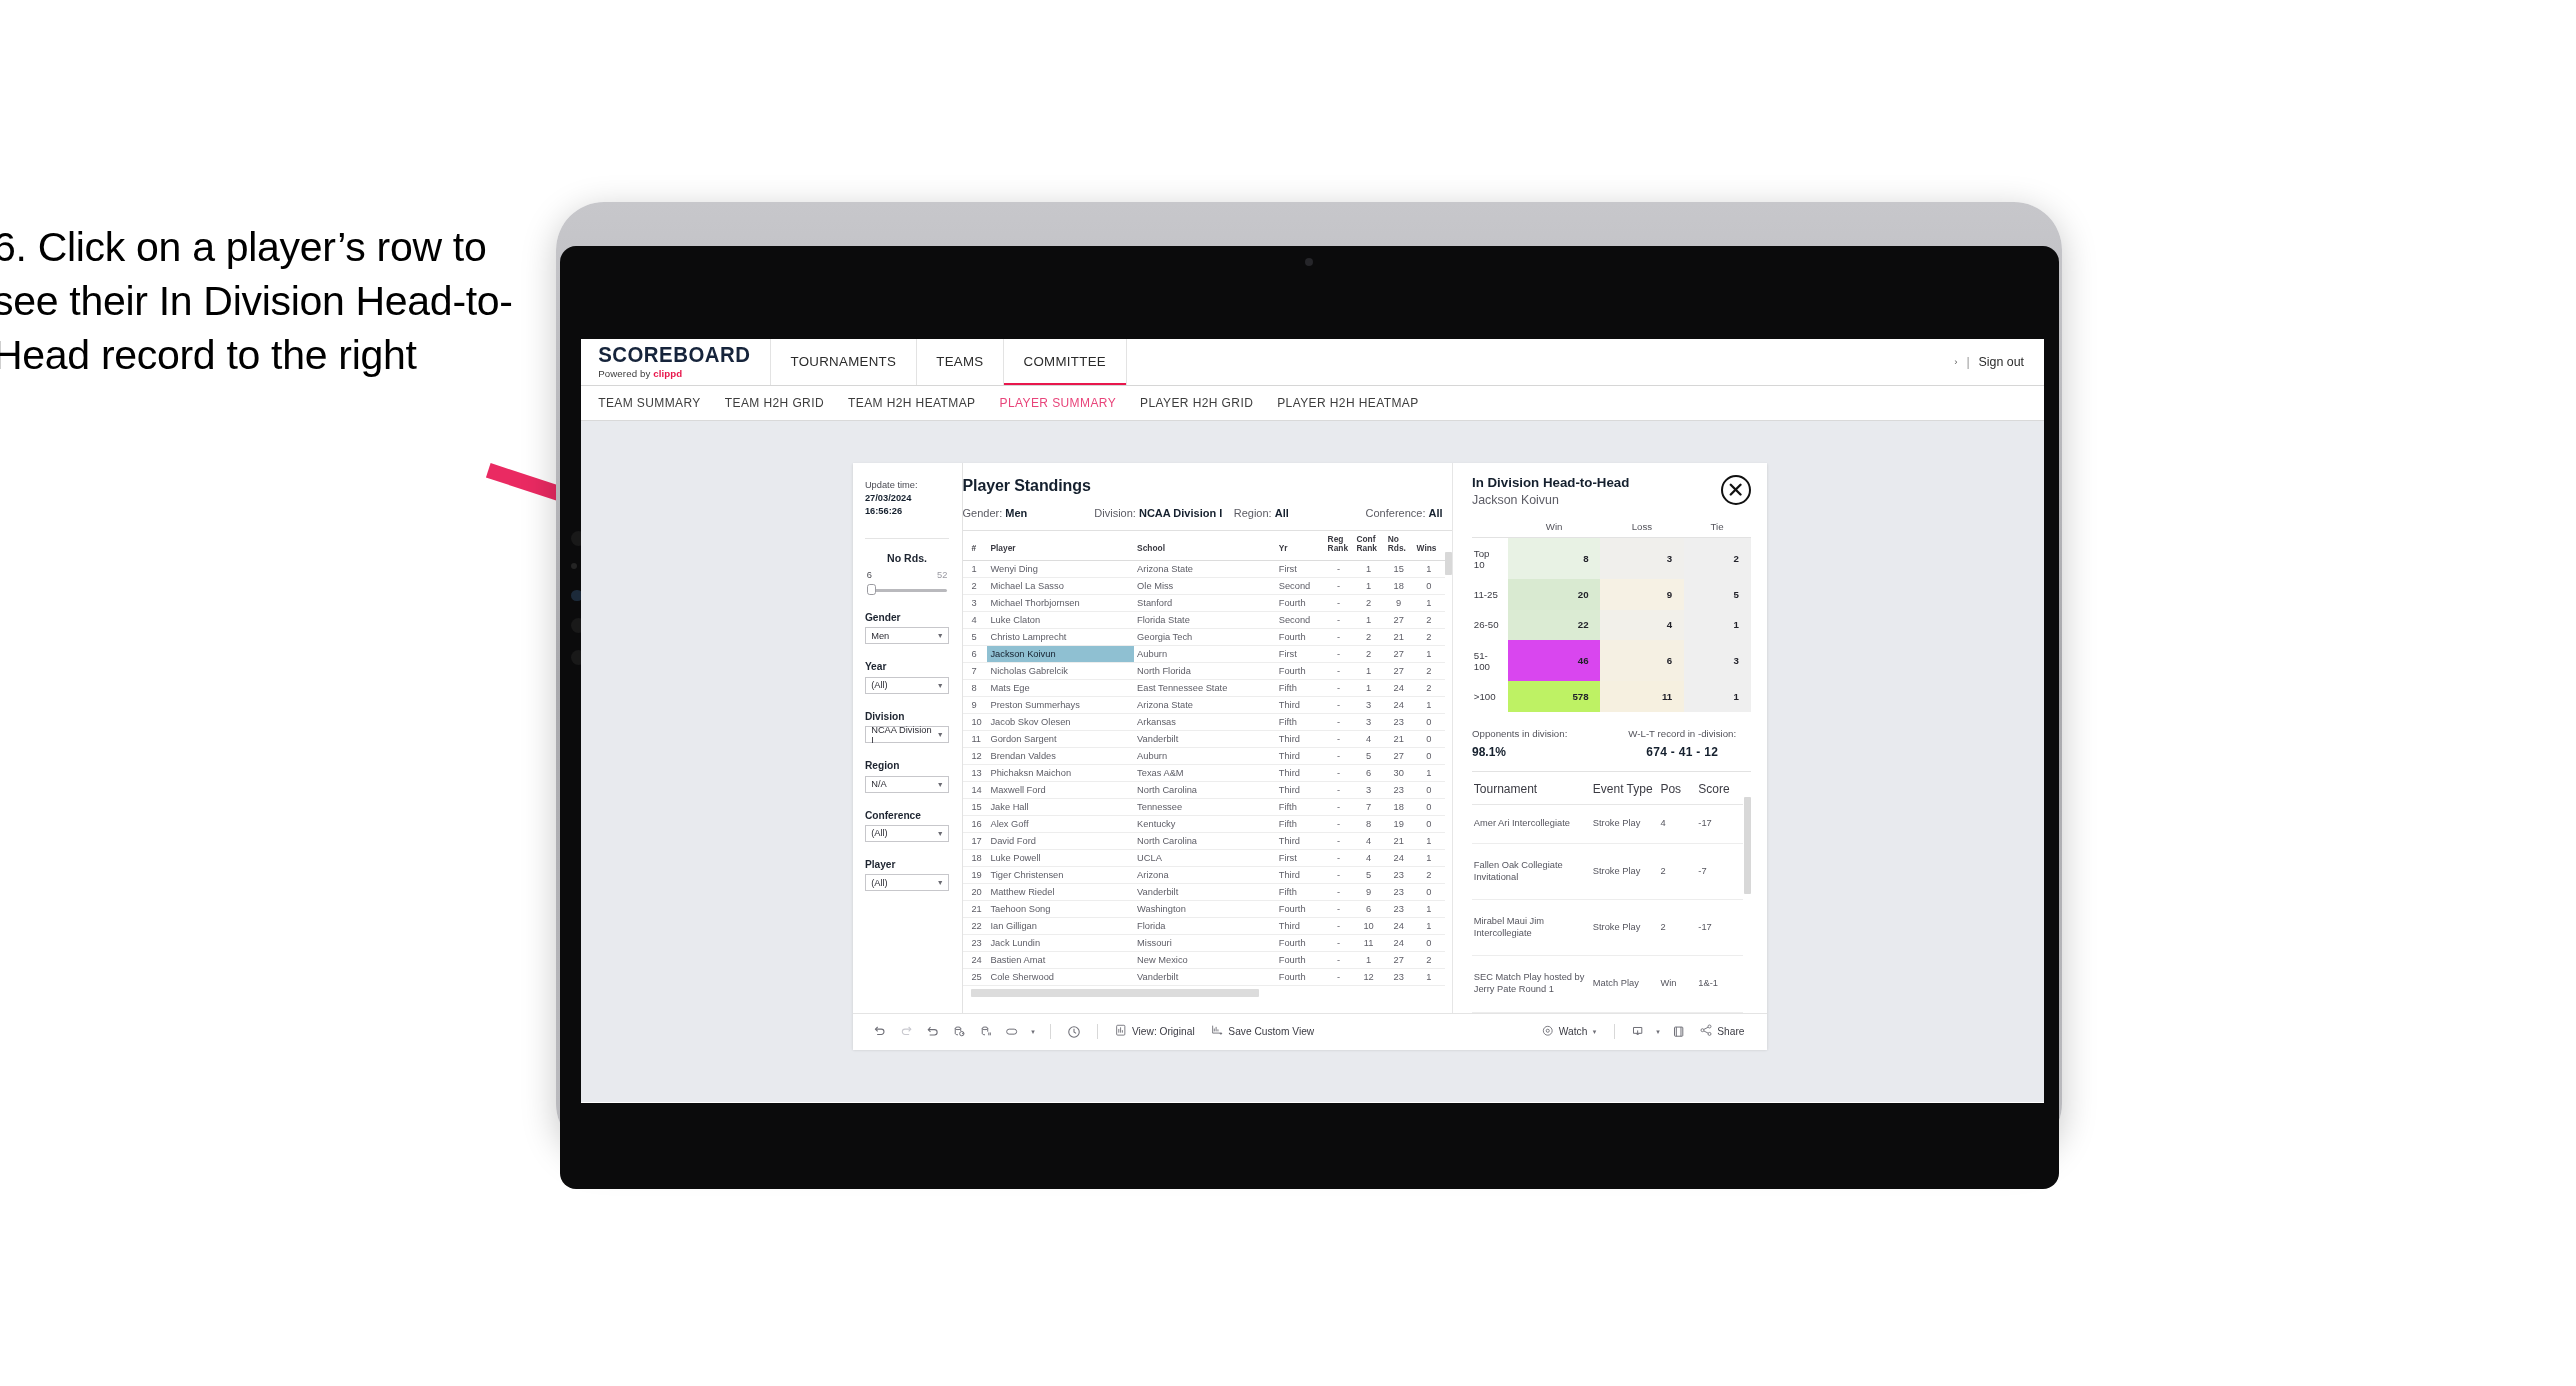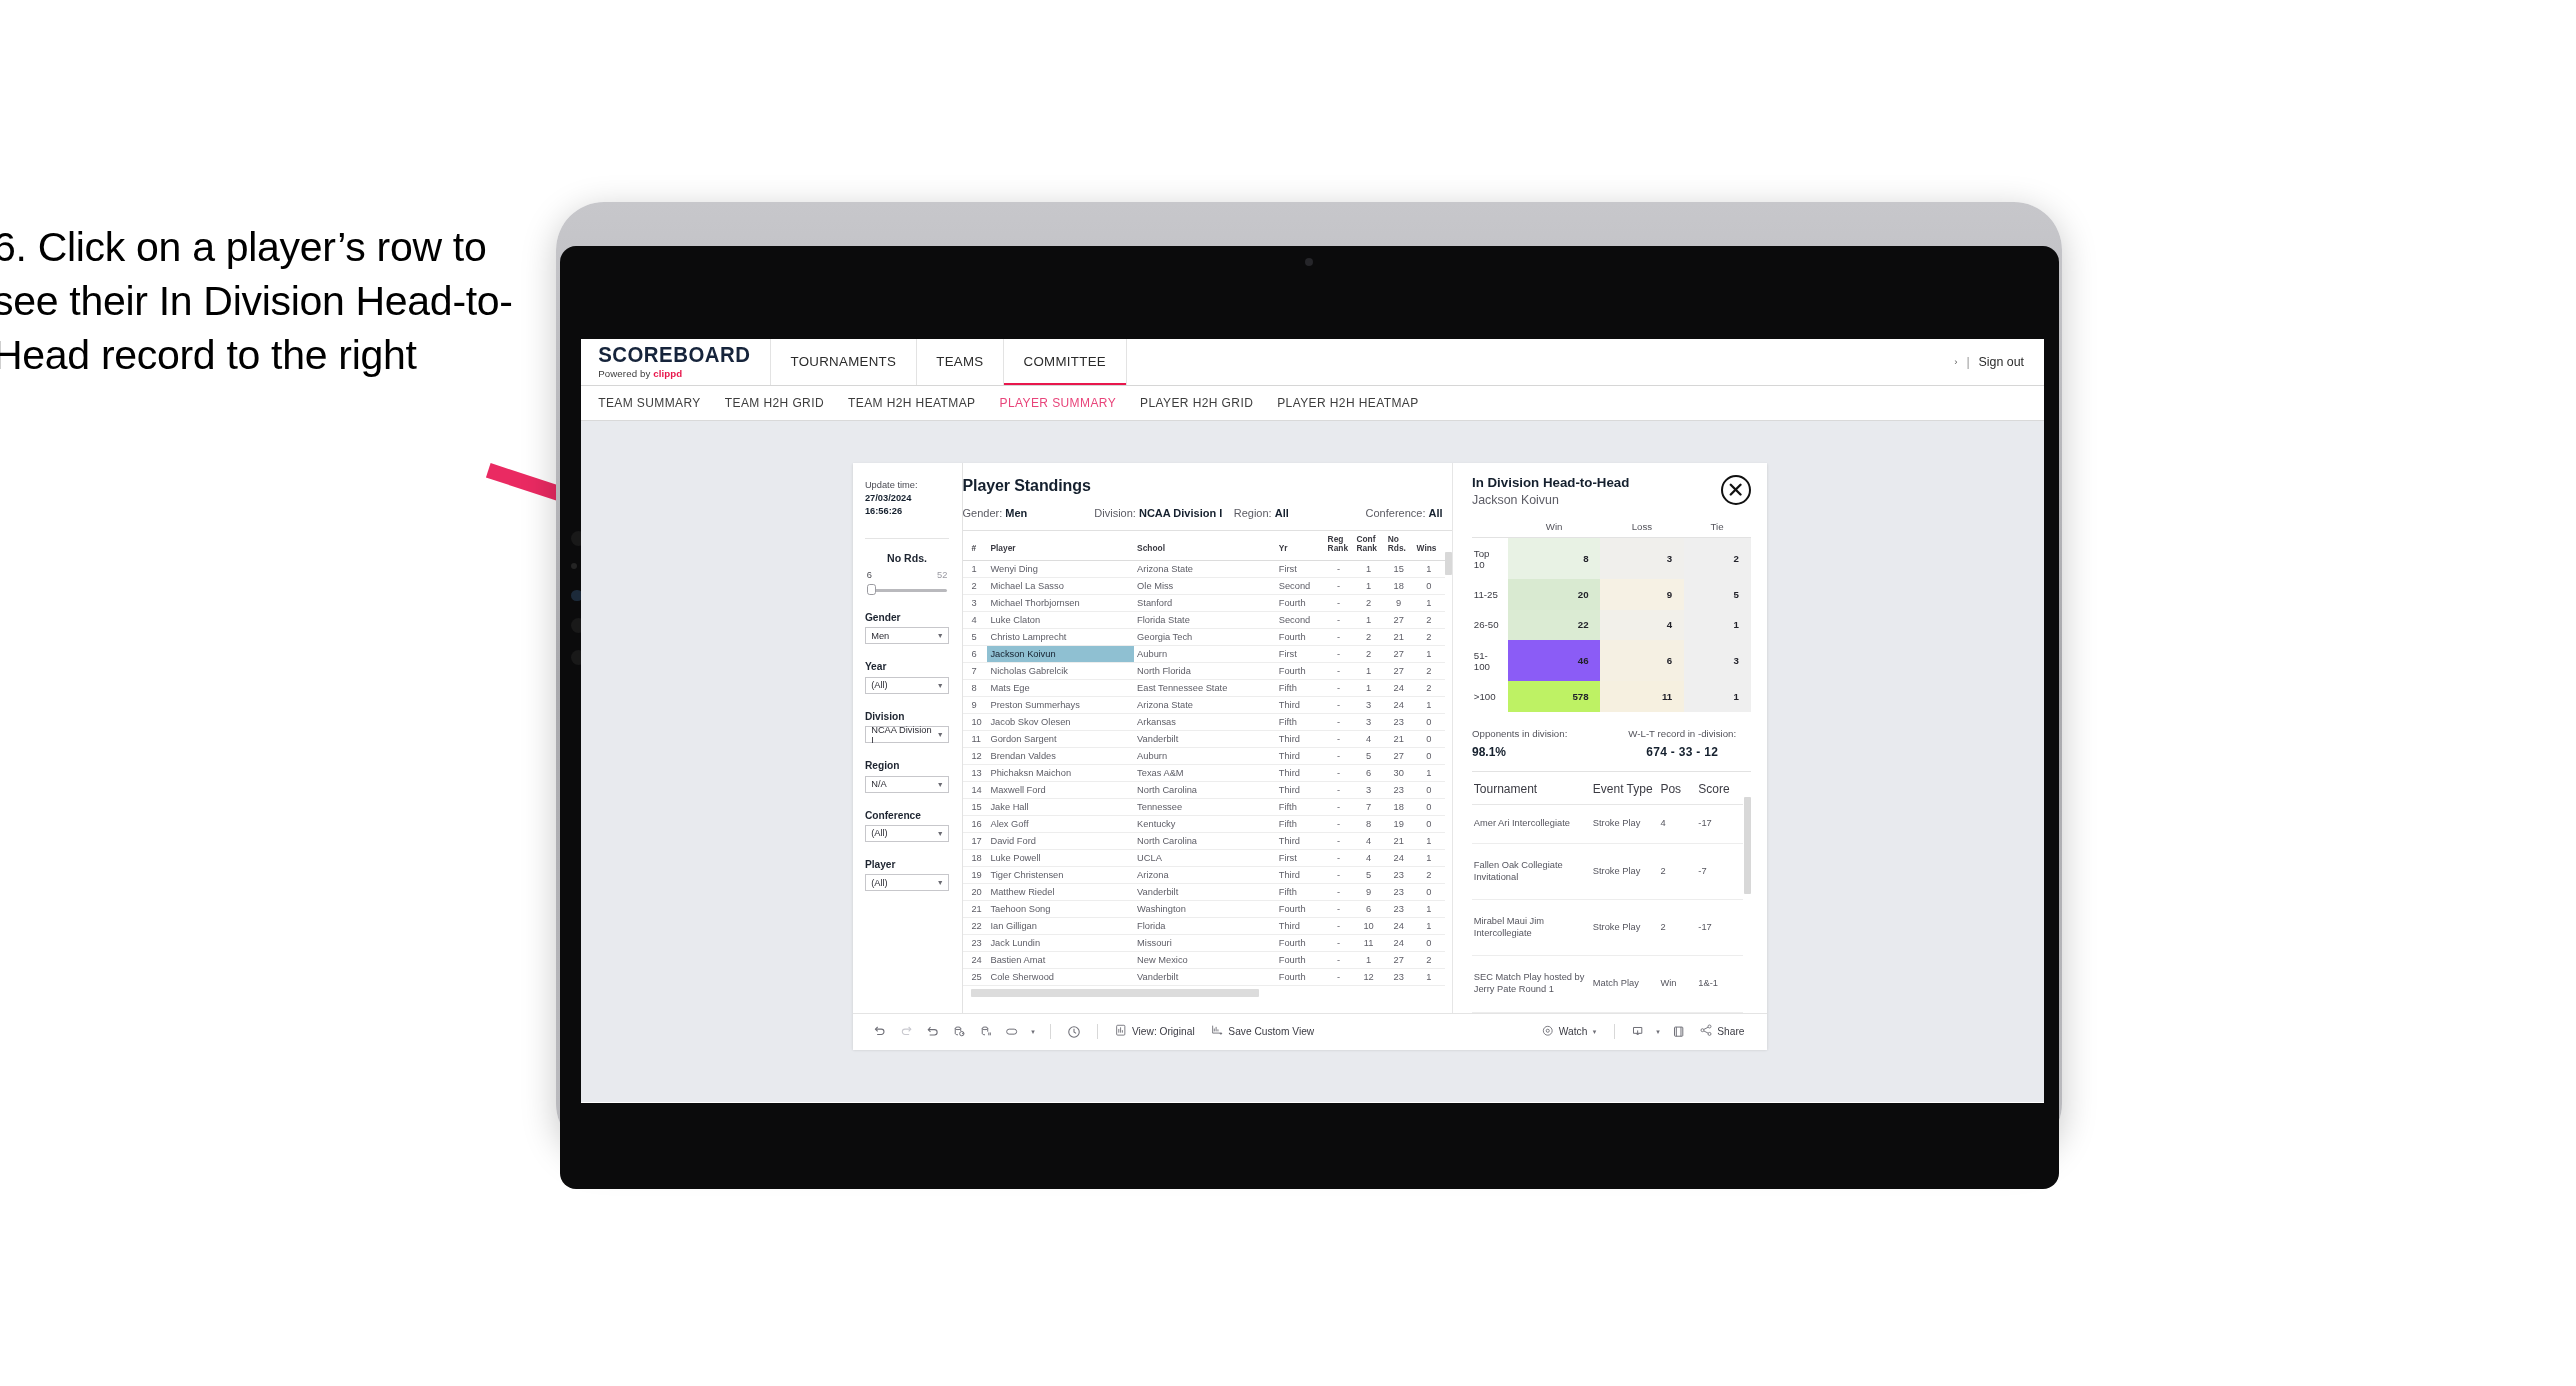--- a/index.html
+++ b/index.html
@@ -673,41 +673,41 @@
                         <td style="background: rgb(239, 239, 239);">5</td>
                       </tr>
                       <tr>
                         <td class="rowlbl">26-50</td>
                         <td style="background: rgb(219, 235, 211);">22</td>
                         <td style="background: rgb(242, 240, 234);">4</td>
                         <td style="background: rgb(239, 239, 239);">1</td>
                       </tr>
                       <tr>
                         <td class="rowlbl">51-100</td>
-                        <td style="background: #8b5cf6;">46</td>
+                        <td style="background: #d946ef;">46</td>
                         <td style="background: rgb(245, 240, 227);">6</td>
                         <td style="background: rgb(239, 239, 239);">3</td>
                       </tr>
                       <tr>
                         <td class="rowlbl">&gt;100</td>
                         <td style="background: #bef264;">578</td>
                         <td style="background: rgb(246, 240, 224);">11</td>
                         <td style="background: rgb(239, 239, 239);">1</td>
                       </tr>
                     </tbody>
                 </table>
 
                 <div class="stats-row">
                   <div class="stat stat1">
                     <div class="lbl">Opponents in division:</div>
                     <div class="val">98.1%</div>
                   </div>
                   <div class="stat stat2">
                     <div class="lbl">W-L-T record in -division:</div>
-                    <div class="val">674 - 33 - 12</div>
+                    <div class="val">674 - 41 - 12</div>
                   </div>
                 </div>
 
                 <div class="tour-wrap">
                   <table class="tour">
                     <thead>
                         <tr>
                       <th class="t-name">Tournament</th>
                       <th class="t-type">Event Type</th>
                       <th class="t-pos">Pos</th>

